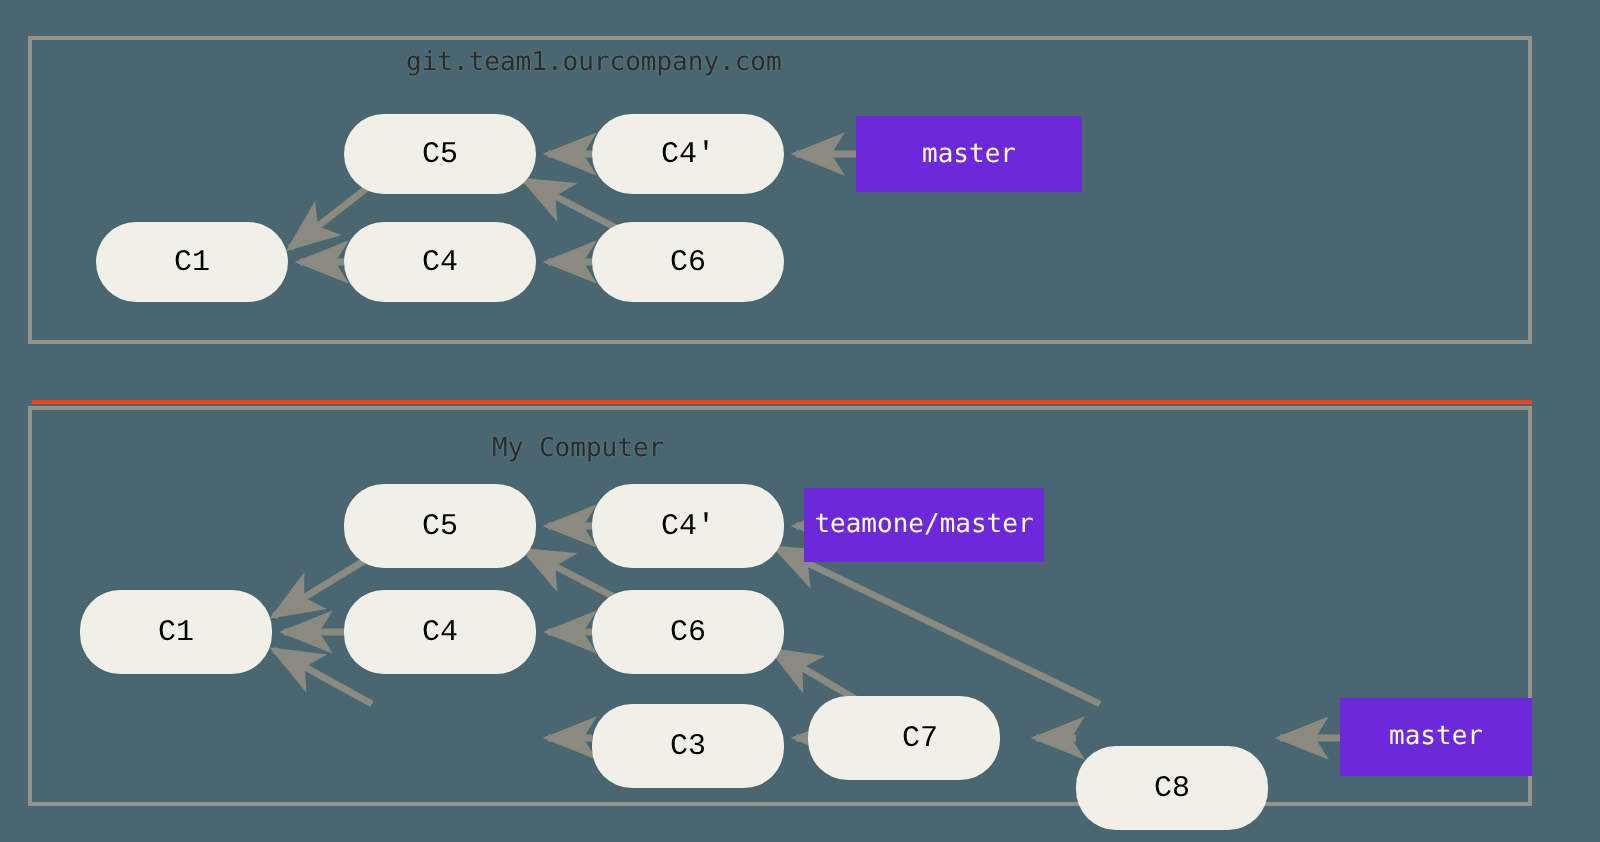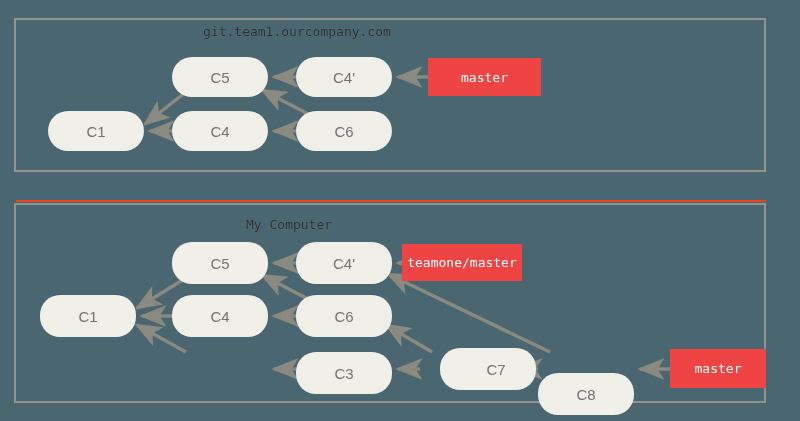--- a/index.html
+++ b/index.html
@@ -64,27 +64,27 @@
     pointer-events: none;
   }
   .commit {
     position: absolute;
     background: #f0efe8;
     border-radius: 20px;
     box-sizing: border-box;
     display: flex;
     align-items: center;
     justify-content: center;
-    color: #737373;
+    color: #000000;
     font-size: 15px;
-    font-family: Liberation Sans, sans-serif;
+    font-family: Liberation Mono, monospace;
   }
   .branch {
     position: absolute;
-    background: #ef4444;
+    background: #6d28d9;
     box-sizing: border-box;
     display: flex;
     align-items: center;
     justify-content: center;
     color: #ffffff;
     font-size: 13px;
     font-family: "DejaVu Sans Mono", "Liberation Mono", monospace;
     white-space: nowrap;
   }
 </style>
@@ -139,19 +139,19 @@
   <div class="commit" style="left:296px; top:57px;  width:96px; height:40px;">C4'</div>
 
   <div class="branch" style="left:428px; top:58px; width:113px; height:38px;">master</div>
 
   <div class="commit" style="left:40px;  top:295px; width:96px; height:42px;">C1</div>
   <div class="commit" style="left:172px; top:295px; width:96px; height:42px;">C4</div>
   <div class="commit" style="left:296px; top:295px; width:96px; height:42px;">C6</div>
   <div class="commit" style="left:172px; top:242px; width:96px; height:42px;">C5</div>
   <div class="commit" style="left:296px; top:242px; width:96px; height:42px;">C4'</div>
   <div class="commit" style="left:296px; top:352px; width:96px; height:42px;">C3</div>
-  <div class="commit" style="left:440px; top:348px; width:96px; height:42px;padding-left:16px;">C7</div>
+  <div class="commit" style="left:404px; top:348px; width:96px; height:42px;padding-left:16px;">C7</div>
   <div class="commit" style="left:538px; top:348px; width:96px; height:42px;margin-top:25px;">C8</div>
 
   <div class="branch" style="left:402px; top:244px; width:120px; height:37px;">teamone/master</div>
   <div class="branch" style="left:670px; top:349px; width:96px; height:39px;">master</div>
 
 </div>
 
 </body></html>

